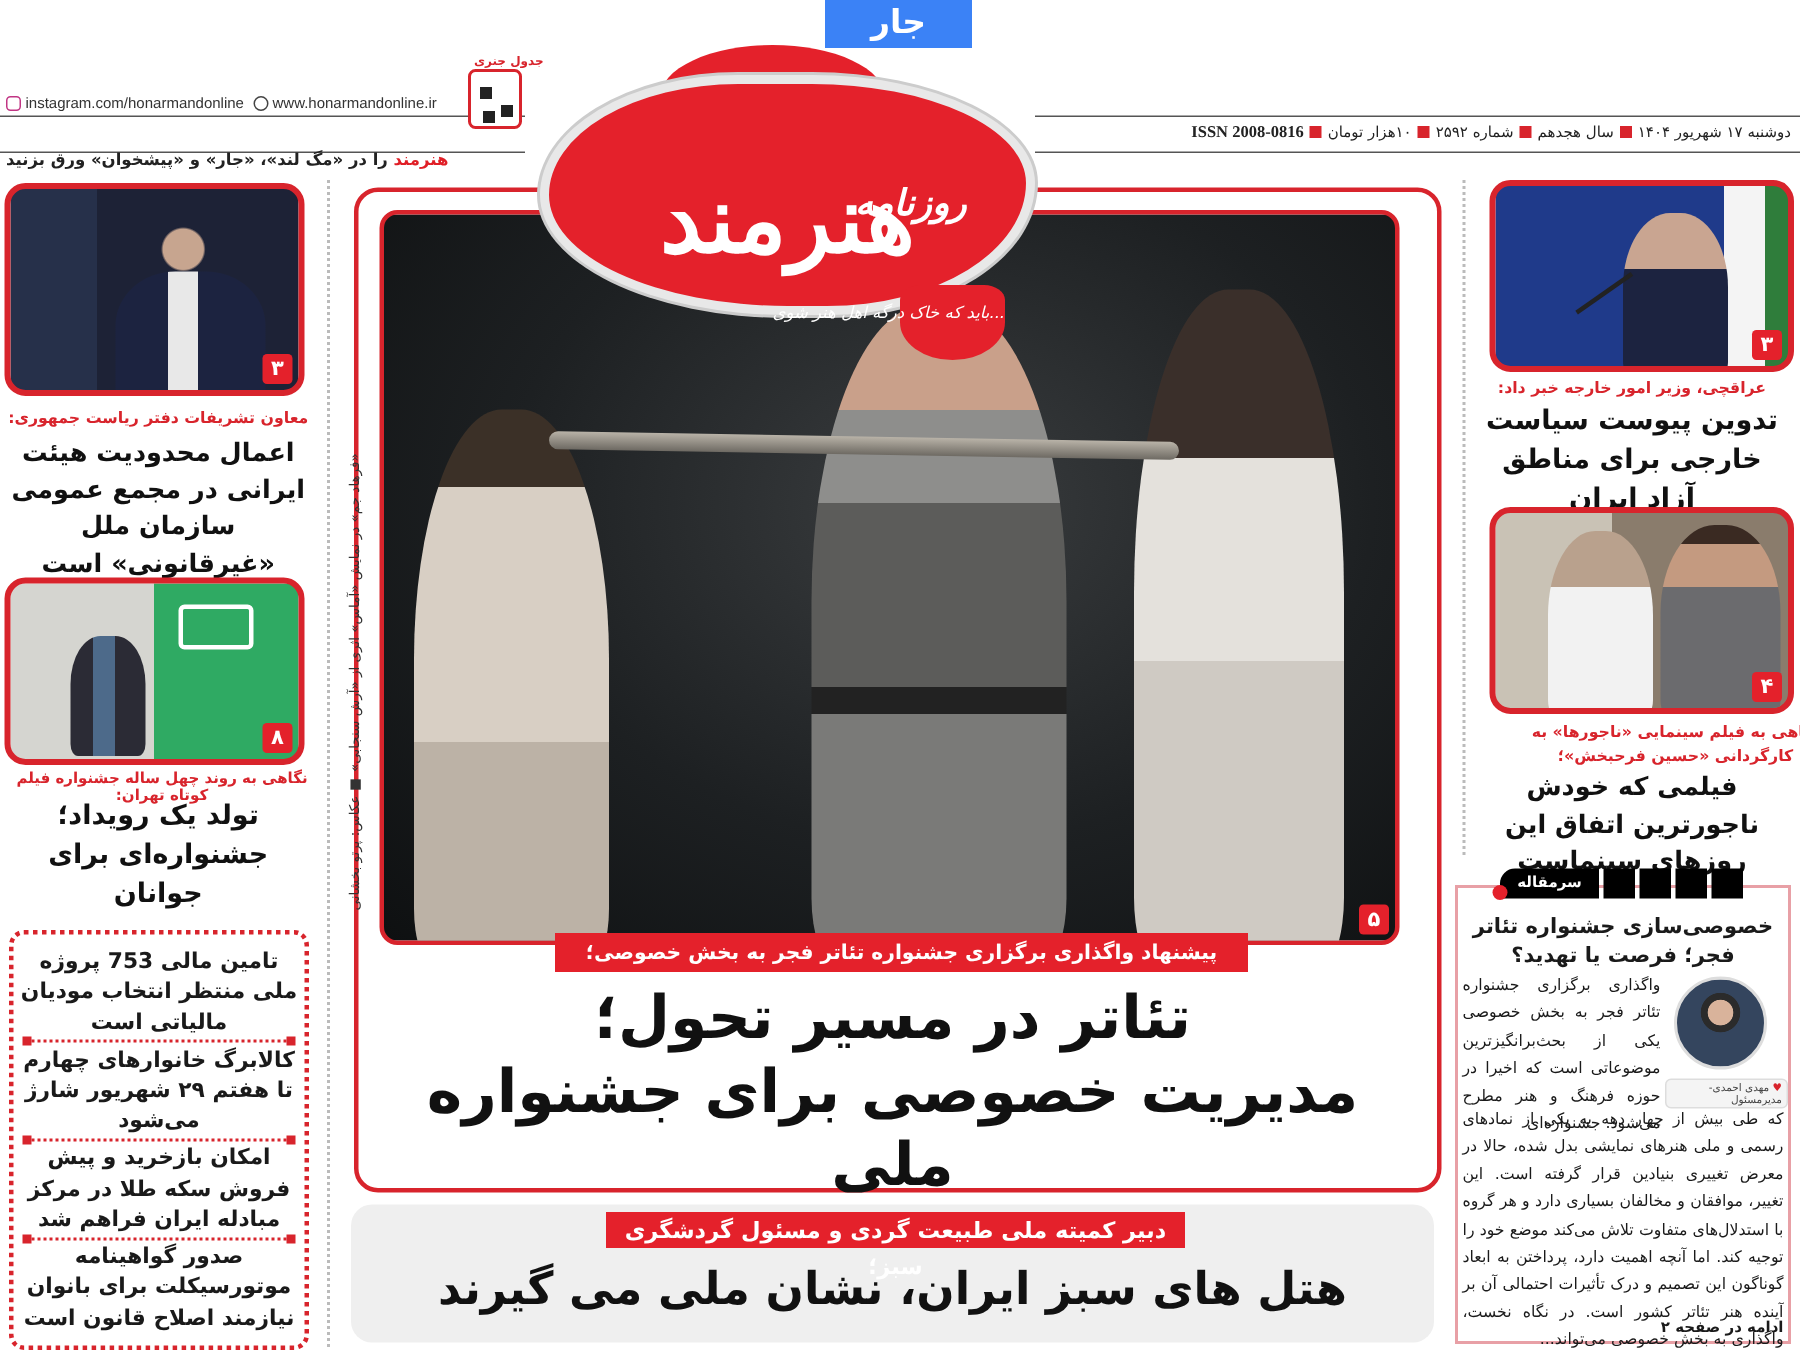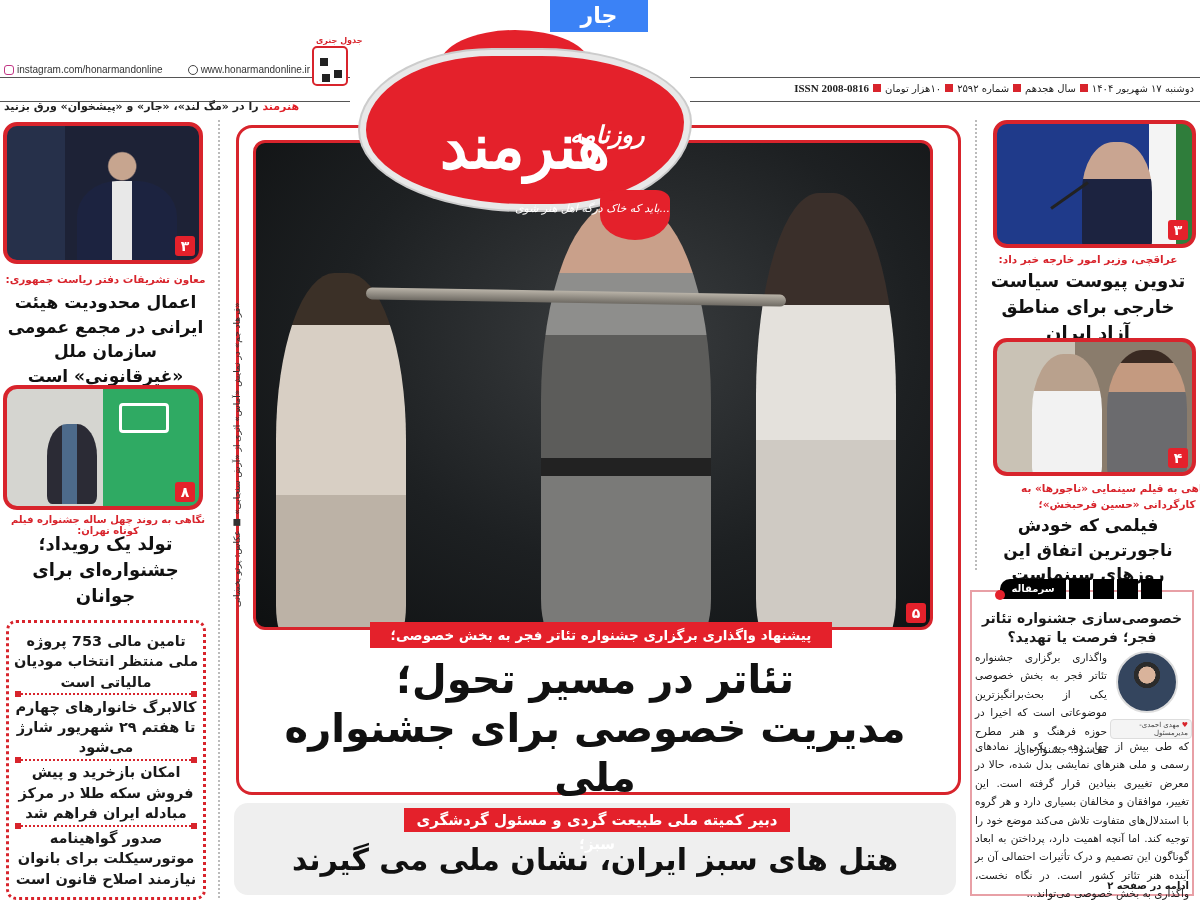--- a/index.html
+++ b/index.html
@@ -3,21 +3,21 @@
 <meta charset="utf-8">
 <style>
   * { box-sizing: border-box; margin: 0; padding: 0; }
   html, body { width: 1200px; height: 901px; overflow: hidden; background: #fff; }
   body { position: relative; font-family: "DejaVu Sans", sans-serif; color: #1a1a1a; }
   .rtl { direction: rtl; }
   .abs { position: absolute; }
 
   
   .hdr-line { position: absolute; height: 1px; background: #555; }
-  .weblinks { position: absolute; left: 4px; top: 64px; font-size: 10px; color: #333; display: flex; gap: 25px; align-items: flex-start; font-family: "Liberation Sans", sans-serif; }
+  .weblinks { position: absolute; left: 4px; top: 64px; font-size: 10px; color: #333; display: flex; gap: 6px; align-items: flex-start; font-family: "Liberation Sans", sans-serif; }
   .ig-icon { display: inline-block; width: 10px; height: 10px; border: 1.5px solid #c13584; border-radius: 3px; margin-right: 3px; vertical-align: middle; }
   .globe-icon { display: inline-block; width: 10px; height: 10px; border: 1.5px solid #444; border-radius: 50%; margin-right: 3px; vertical-align: middle; }
   .tagline { position: absolute; left: 4px; top: 100px; width: 300px; font-size: 11px; font-weight: bold; text-align: left; color: #222; }
   .tagline .brand { color: #e01e26; }
   .crossword { position: absolute; left: 312px; top: 46px; width: 36px; height: 40px; border: 2px solid #d8242c; border-radius: 5px; background: #fff;
     background-image: linear-gradient(#222 0 0), linear-gradient(#222 0 0), linear-gradient(#222 0 0);
     background-size: 8px 8px; background-position: 6px 10px, 20px 22px, 8px 26px; background-repeat: no-repeat; }
   .crossword-label { position: absolute; left: 316px; top: 36px; font-size: 8px; color: #d8242c; font-weight: bold; }
   .metaline { position: absolute; right: 6px; top: 82px; font-size: 10px; color: #222; display: flex; gap: 4px; align-items: center; }
   .metaline .sq { display: inline-block; width: 8px; height: 8px; background: #d8242c; }

